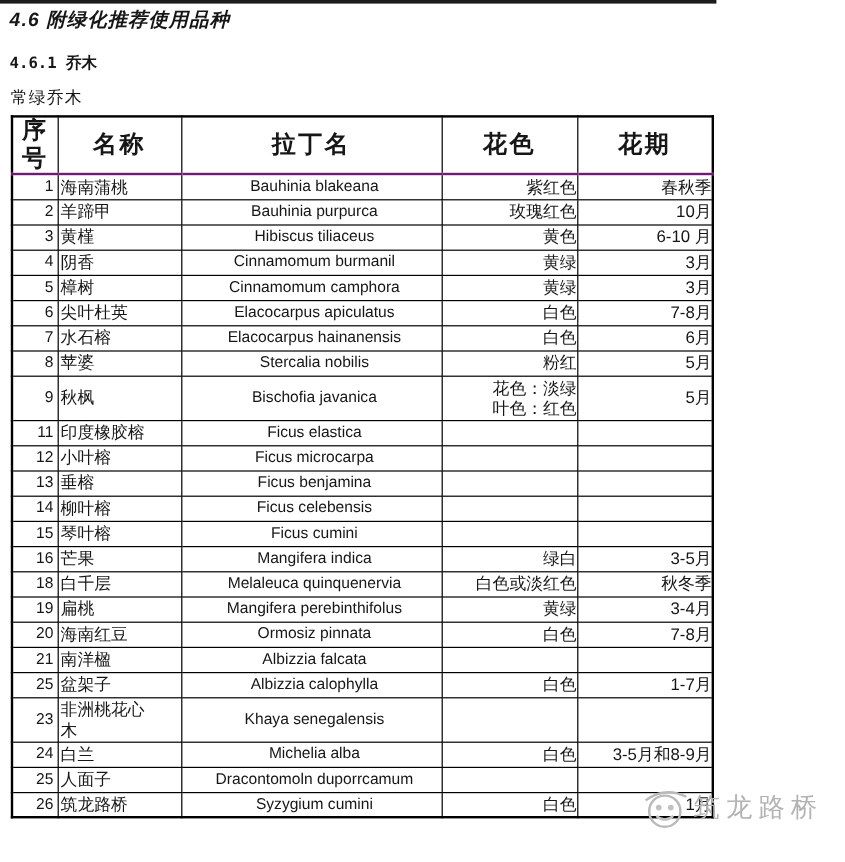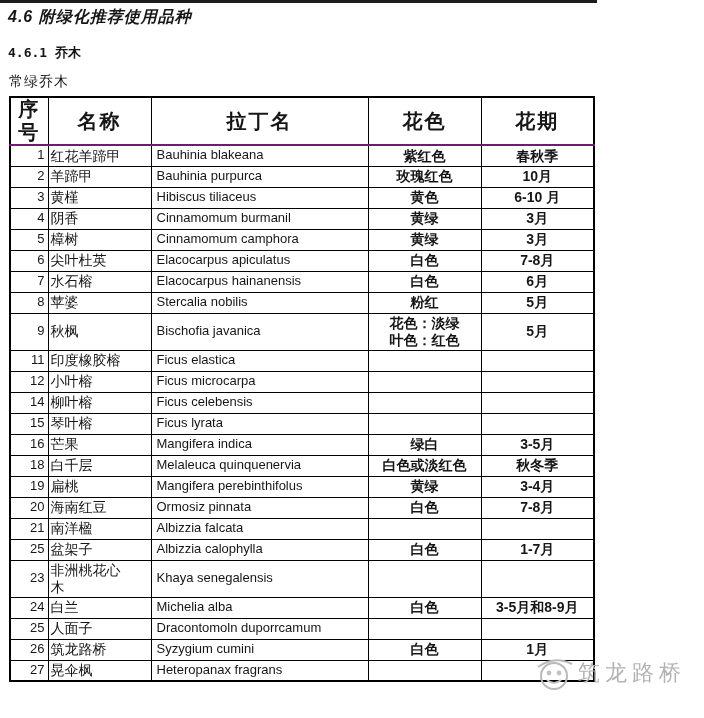--- a/index.html
+++ b/index.html
@@ -64,29 +64,28 @@
     text-align:right;padding-right:3px;
     font-size:13px;
     font-family:"Liberation Sans","DejaVu Sans",sans-serif;
   }
   td.c-name{
     text-align:left;padding-left:2px;
     font-size:14px;
     white-space:pre-line;
   }
   td.c-latin{
-    text-align:left;padding-left:5px;
+    text-align:center;padding-left:5px;
     font-size:13px;
     font-family:"Liberation Sans","DejaVu Sans",sans-serif;
   }
   td.c-color,td.c-period{
-    text-align:center;
+    text-align:right;
     font-size:14px;
     white-space:pre-line;
-    font-weight:bold;
   }
   .watermark{
     position:absolute;
     left:534px;top:651px;
     display:flex;align-items:center;
     z-index:5;
   }
   .wm-text{
     font-size:22px;
     color:#b3b3b3;
@@ -118,21 +117,21 @@
         <th>序号</th>
         <th>名称</th>
         <th>拉丁名</th>
         <th>花色</th>
         <th>花期</th>
       </tr>
     </thead>
     <tbody id="table-body">
         <tr>
     <td class="c-no">1</td>
-    <td class="c-name">红花羊蹄甲</td>
+    <td class="c-name">海南蒲桃</td>
     <td class="c-latin">Bauhinia blakeana</td>
     <td class="c-color">紫红色</td>
     <td class="c-period">春秋季</td>
   </tr>
         <tr>
     <td class="c-no">2</td>
     <td class="c-name">羊蹄甲</td>
     <td class="c-latin">Bauhinia purpurca</td>
     <td class="c-color">玫瑰红色</td>
     <td class="c-period">10月</td>
@@ -195,30 +194,37 @@
     <td class="c-period"></td>
   </tr>
         <tr>
     <td class="c-no">12</td>
     <td class="c-name">小叶榕</td>
     <td class="c-latin">Ficus microcarpa</td>
     <td class="c-color"></td>
     <td class="c-period"></td>
   </tr>
         <tr>
+    <td class="c-no">13</td>
+    <td class="c-name">垂榕</td>
+    <td class="c-latin">Ficus benjamina</td>
+    <td class="c-color"></td>
+    <td class="c-period"></td>
+  </tr>
+        <tr>
     <td class="c-no">14</td>
     <td class="c-name">柳叶榕</td>
     <td class="c-latin">Ficus celebensis</td>
     <td class="c-color"></td>
     <td class="c-period"></td>
   </tr>
         <tr>
     <td class="c-no">15</td>
     <td class="c-name">琴叶榕</td>
-    <td class="c-latin">Ficus lyrata</td>
+    <td class="c-latin">Ficus cumini</td>
     <td class="c-color"></td>
     <td class="c-period"></td>
   </tr>
         <tr>
     <td class="c-no">16</td>
     <td class="c-name">芒果</td>
     <td class="c-latin">Mangifera indica</td>
     <td class="c-color">绿白</td>
     <td class="c-period">3-5月</td>
   </tr>
@@ -278,27 +284,20 @@
     <td class="c-latin">Dracontomoln duporrcamum</td>
     <td class="c-color"></td>
     <td class="c-period"></td>
   </tr>
         <tr>
     <td class="c-no">26</td>
     <td class="c-name">筑龙路桥</td>
     <td class="c-latin">Syzygium cumini</td>
     <td class="c-color">白色</td>
     <td class="c-period">1月</td>
-  </tr>
-        <tr>
-    <td class="c-no">27</td>
-    <td class="c-name">晃伞枫</td>
-    <td class="c-latin">Heteropanax fragrans</td>
-    <td class="c-color"></td>
-    <td class="c-period"></td>
   </tr>
       </tbody>
   </table>
 </div>
 
 <div class="watermark">
   <svg width="42" height="44" viewBox="0 0 42 44">
     <path d="M4 16 Q20 4 38 13" fill="none" stroke="#b9b9b9" stroke-width="2"></path>
     <circle cx="20" cy="25" r="13" fill="none" stroke="#b9b9b9" stroke-width="2"></circle>
     <circle cx="15" cy="22" r="2.4" fill="#c2c2c2"></circle>

